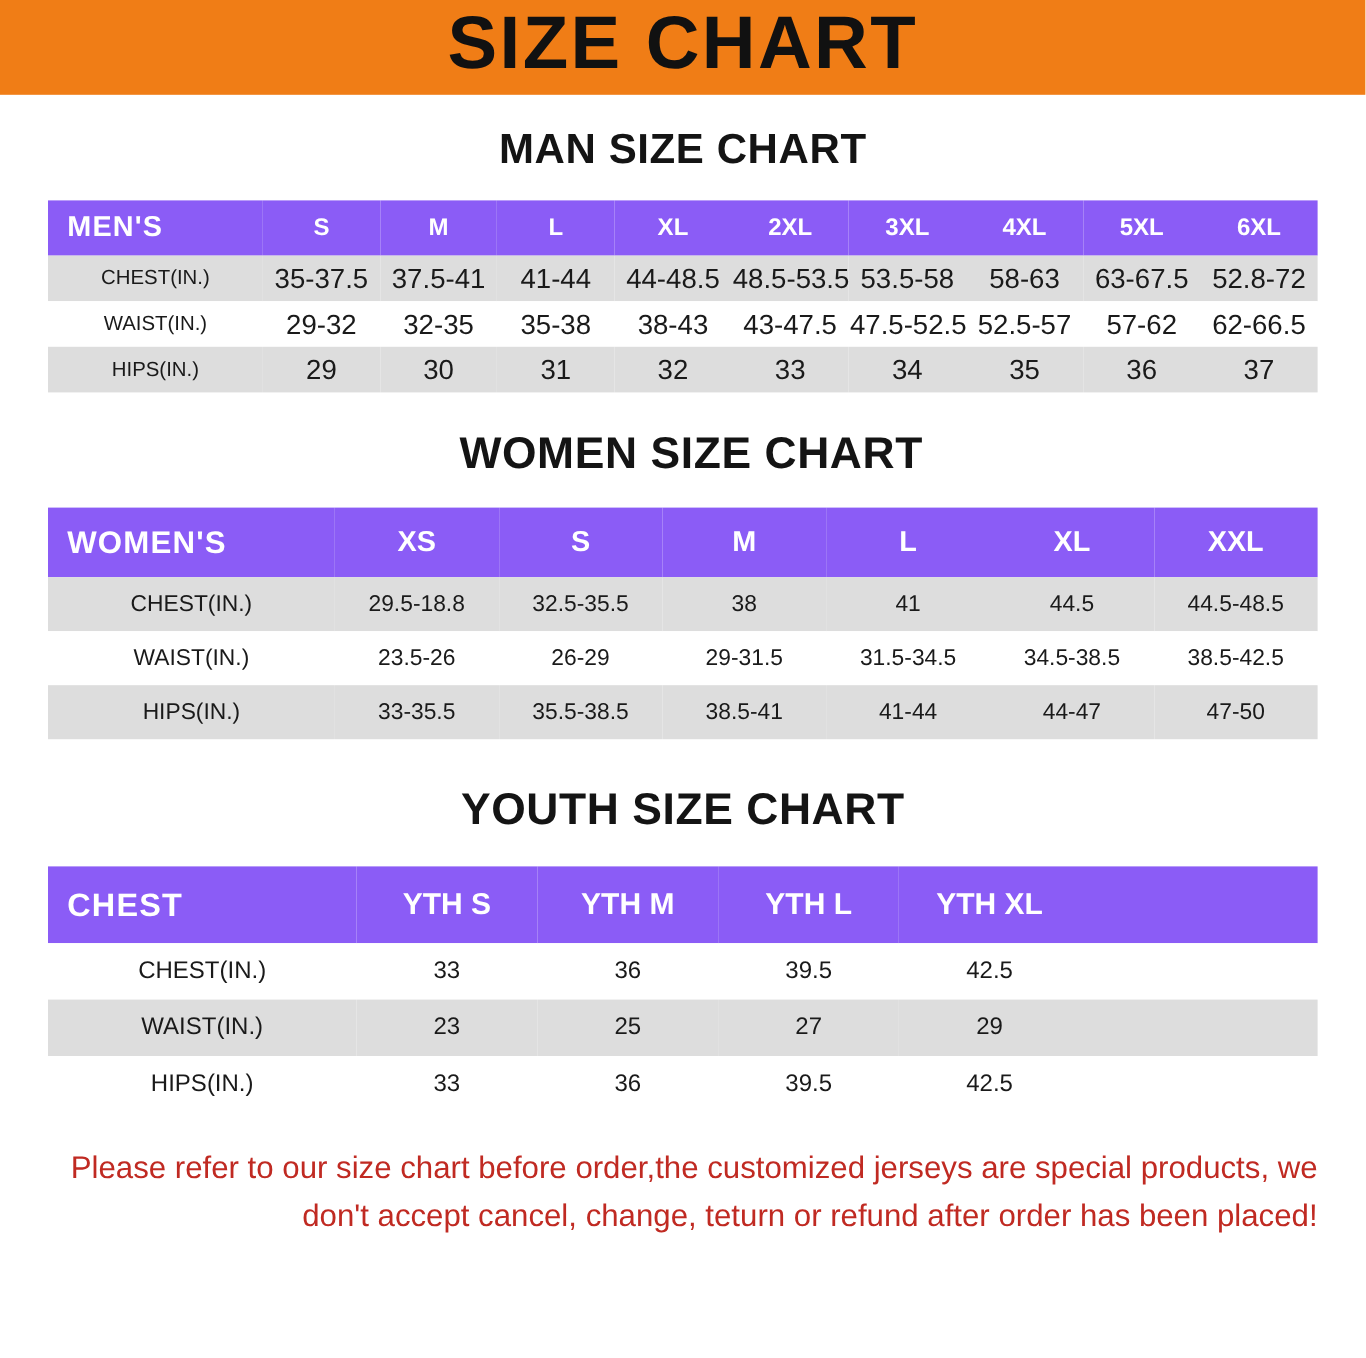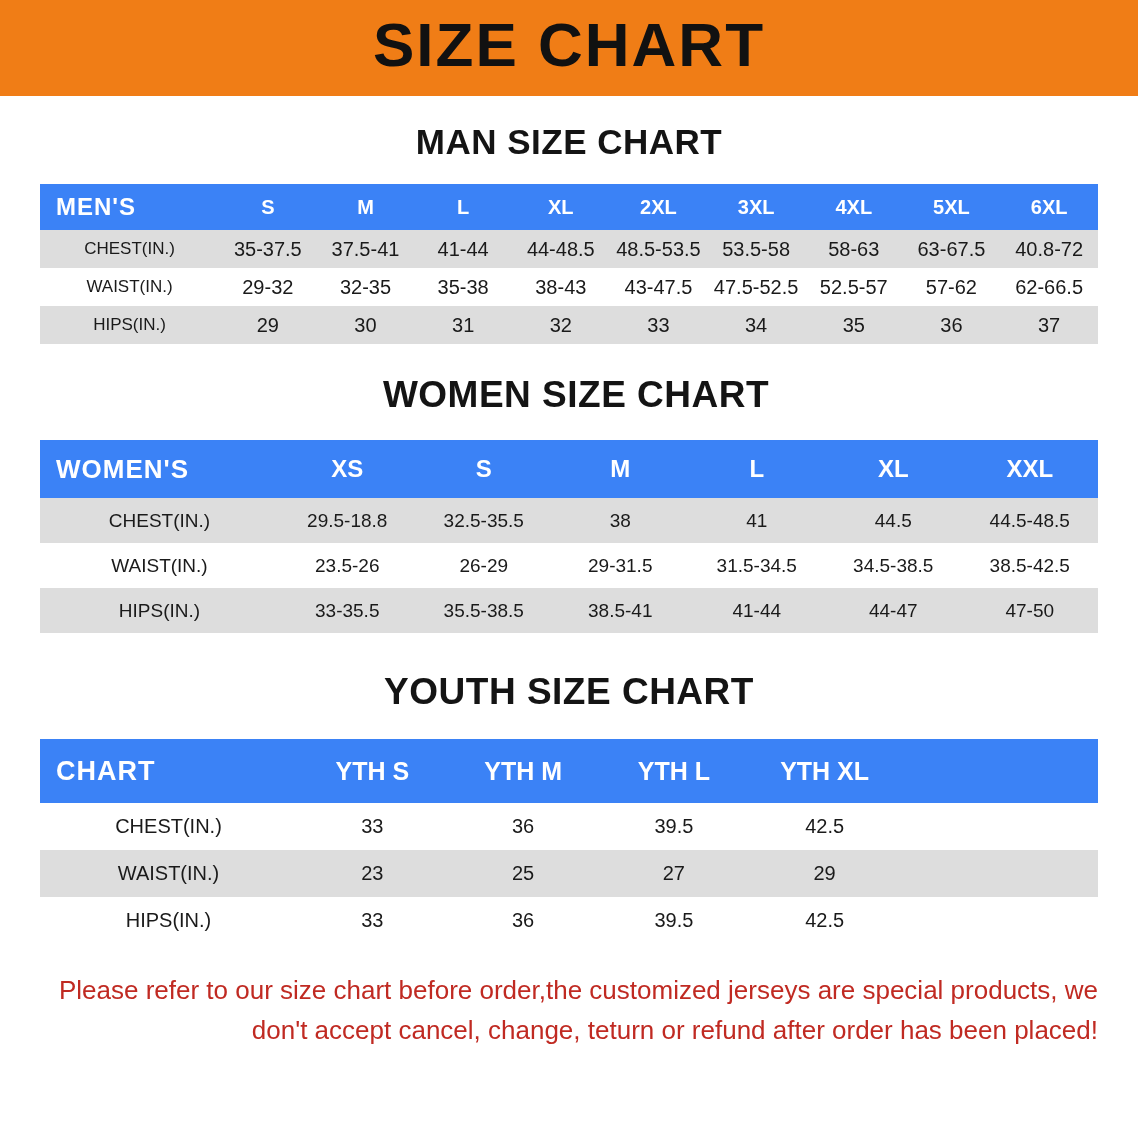--- a/index.html
+++ b/index.html
@@ -16,21 +16,21 @@
   .page {
     position: relative;
     width: 1138px;
     height: 1132px;
     background: #ffffff;
   }
 
   
   .banner {
     width: 100%;
-    height: 96px;
+    height: 79px;
     background: #f07d16;
     display: flex;
     align-items: center;
     justify-content: center;
   }
   .banner-title {
     font-family: "Liberation Sans", sans-serif;
     font-weight: bold;
     font-size: 62px;
     letter-spacing: 2px;
@@ -71,21 +71,21 @@
     margin: 0 auto;
     width: 1058px;
   }
   table.size-table {
     width: 100%;
     border-collapse: collapse;
     table-layout: fixed;
     font-family: "Liberation Sans", sans-serif;
   }
   table.size-table thead th {
-    background: #3b82f6;
+    background: #8b5cf6;
     color: #ffffff;
     font-weight: bold;
     text-align: center;
     white-space: nowrap;
   }
   table.size-table thead th.row-label-head {
     text-align: left;
     padding-left: 16px;
     letter-spacing: 1px;
   }
@@ -97,21 +97,21 @@
   table.size-table tbody td.row-label {
     text-align: center;
     color: #1a1a1a;
   }
   tr.shaded td { background: #dddddd; }
   tr.plain td { background: #ffffff; }
 
   
   .men-table thead th { height: 44px; font-size: 20px; }
   .men-table thead th.row-label-head { font-size: 24px; }
-  .men-table tbody td { height: 36px; font-size: 20px; }
+  .men-table tbody td { height: 36px; font-size: 23px; }
   .men-table tbody td.row-label { font-size: 17px; }
 
   
   .women-table thead th { height: 56px; font-size: 24px; }
   .women-table thead th.row-label-head { font-size: 26px; }
   .women-table tbody td { height: 43px; font-size: 19px; }
 
   
   .youth-table thead th { height: 62px; font-size: 25px; }
   .youth-table thead th.row-label-head { font-size: 27px; }
@@ -158,21 +158,21 @@
         <tr class="shaded">
           <td class="row-label">CHEST(IN.)</td>
           <td>35-37.5</td>
           <td>37.5-41</td>
           <td>41-44</td>
           <td>44-48.5</td>
           <td>48.5-53.5</td>
           <td>53.5-58</td>
           <td>58-63</td>
           <td>63-67.5</td>
-          <td>40.8-72</td>
+          <td>52.8-72</td>
         </tr>
         <tr class="plain">
           <td class="row-label">WAIST(IN.)</td>
           <td>29-32</td>
           <td>32-35</td>
           <td>35-38</td>
           <td>38-43</td>
           <td>43-47.5</td>
           <td>47.5-52.5</td>
           <td>52.5-57</td>
@@ -239,21 +239,21 @@
         </tr>
       </tbody>
     </table>
   </div>
 
   <div class="section-title title-youth">YOUTH SIZE CHART</div>
   <div class="table-wrap">
     <table class="size-table youth-table">
       <thead>
         <tr>
-          <th class="row-label-head" style="width:240px;">CHART</th>
+          <th class="row-label-head" style="width:240px;">CHEST</th>
           <th>YTH S</th>
           <th>YTH M</th>
           <th>YTH L</th>
           <th>YTH XL</th>
           <th style="width:196px;"></th>
         </tr>
       </thead>
       <tbody>
         <tr class="plain">
           <td class="row-label">CHEST(IN.)</td>

